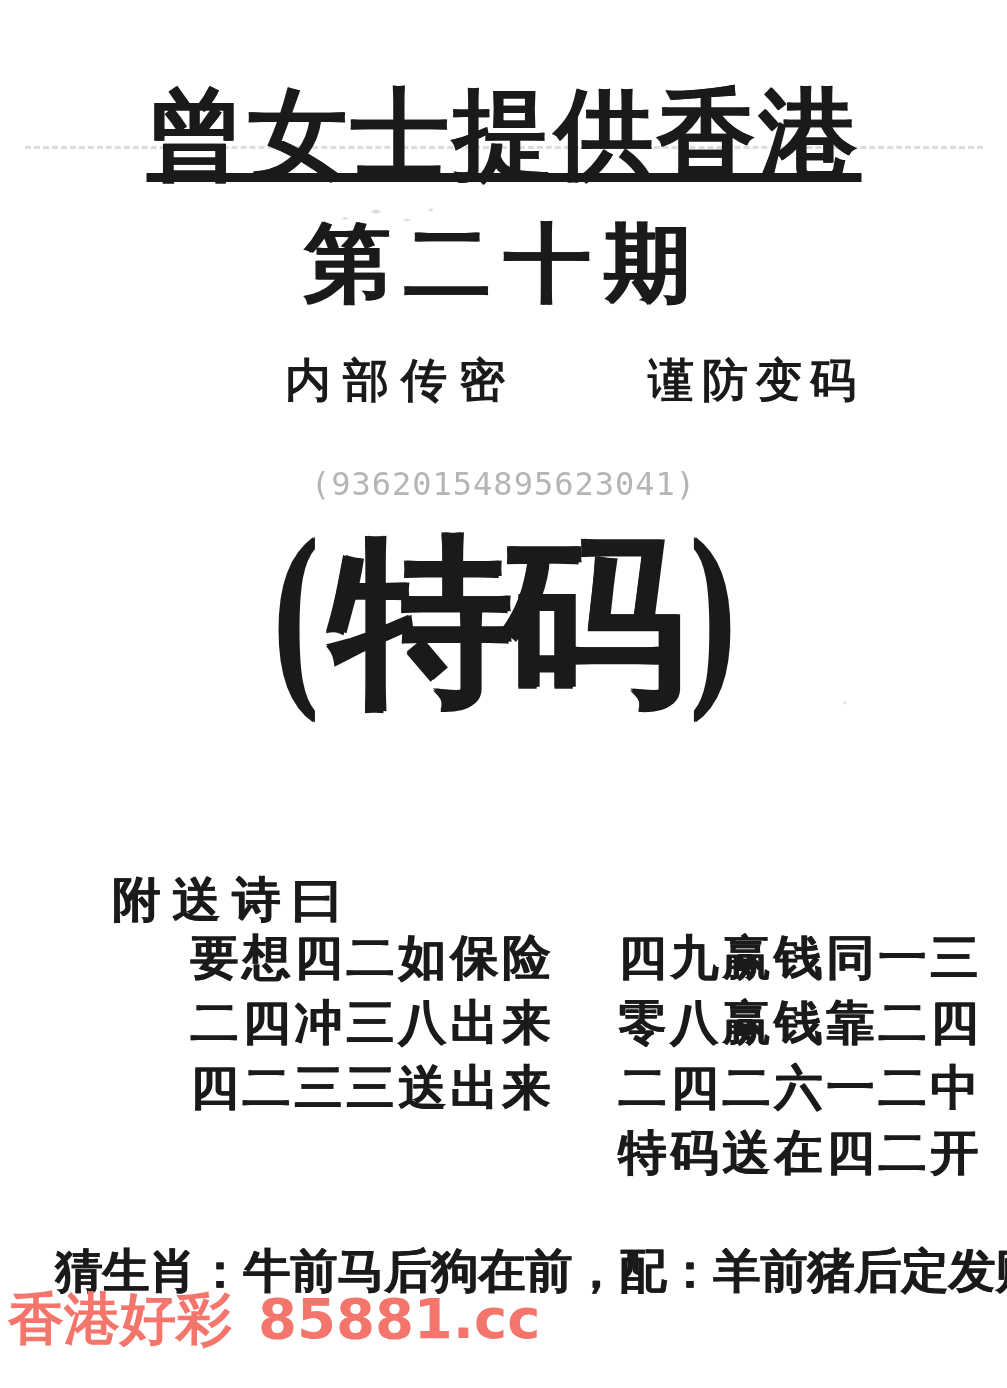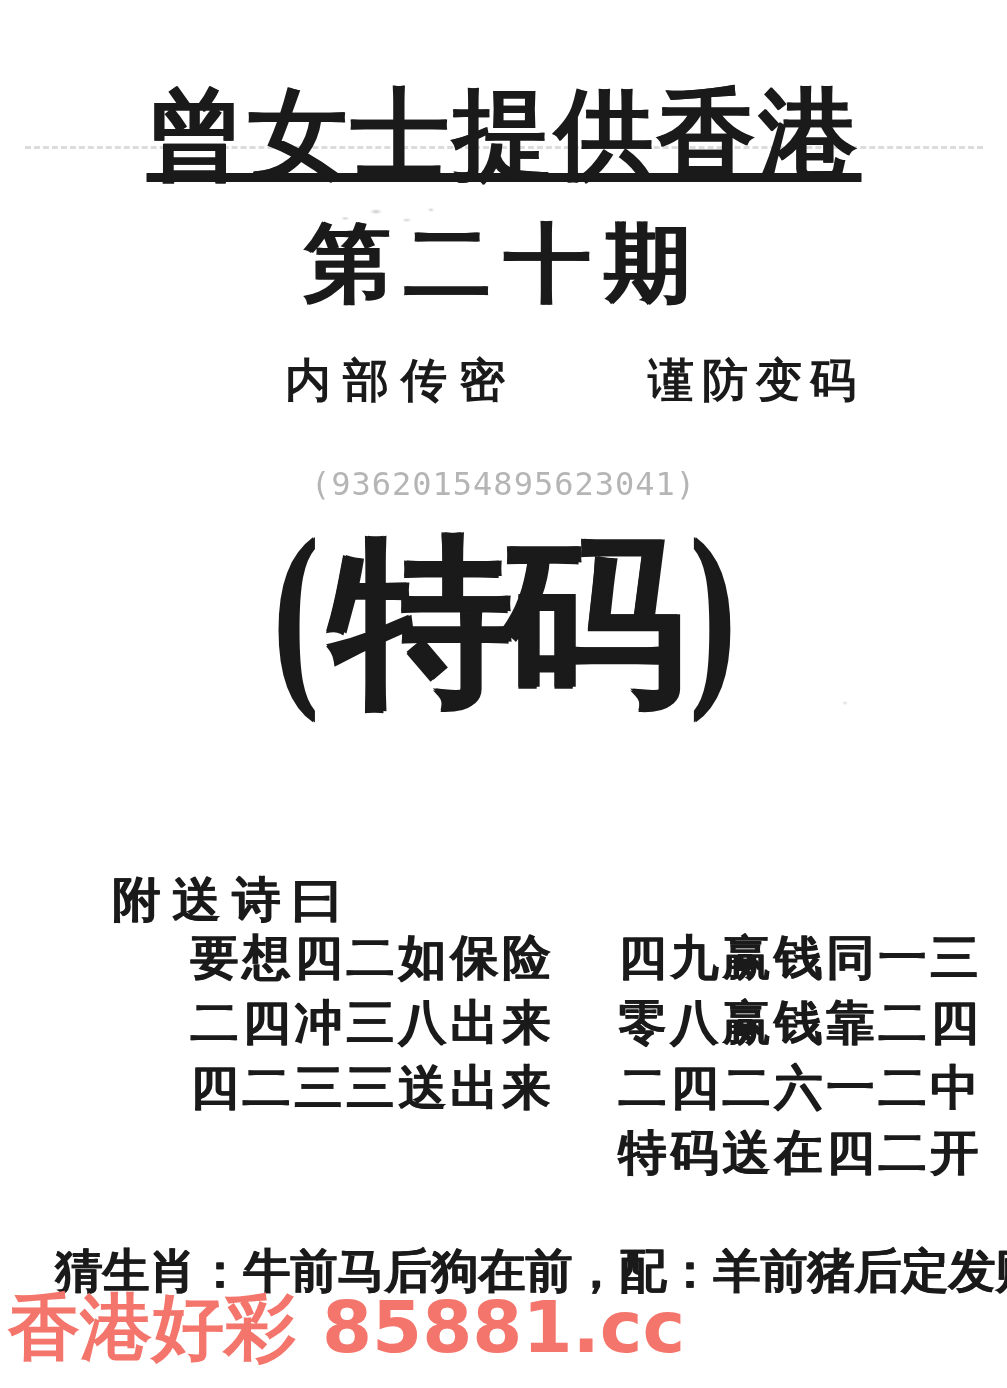--- a/index.html
+++ b/index.html
@@ -123,21 +123,21 @@
     position:absolute;top:1240px;left:55px;width:940px;
     font-size:47px;font-weight:700;letter-spacing:0px;
     text-shadow:1px 0 0 currentColor;
     white-space:nowrap;
     z-index:2;
   }
   
   .footer-brand-line{
     position:absolute;top:1290px;left:8px;
     font-family:"DejaVu Sans","Liberation Sans",sans-serif;
-    font-size:72px;font-weight:900;line-height:1.05;
+    font-size:56px;font-weight:900;line-height:1.05;
     color:var(--accent-red);
     white-space:nowrap;
     z-index:2;
   }
   .footer-site{margin-left:26px;}
 </style>
 </head>
 <body>
 
 <div class="page">

